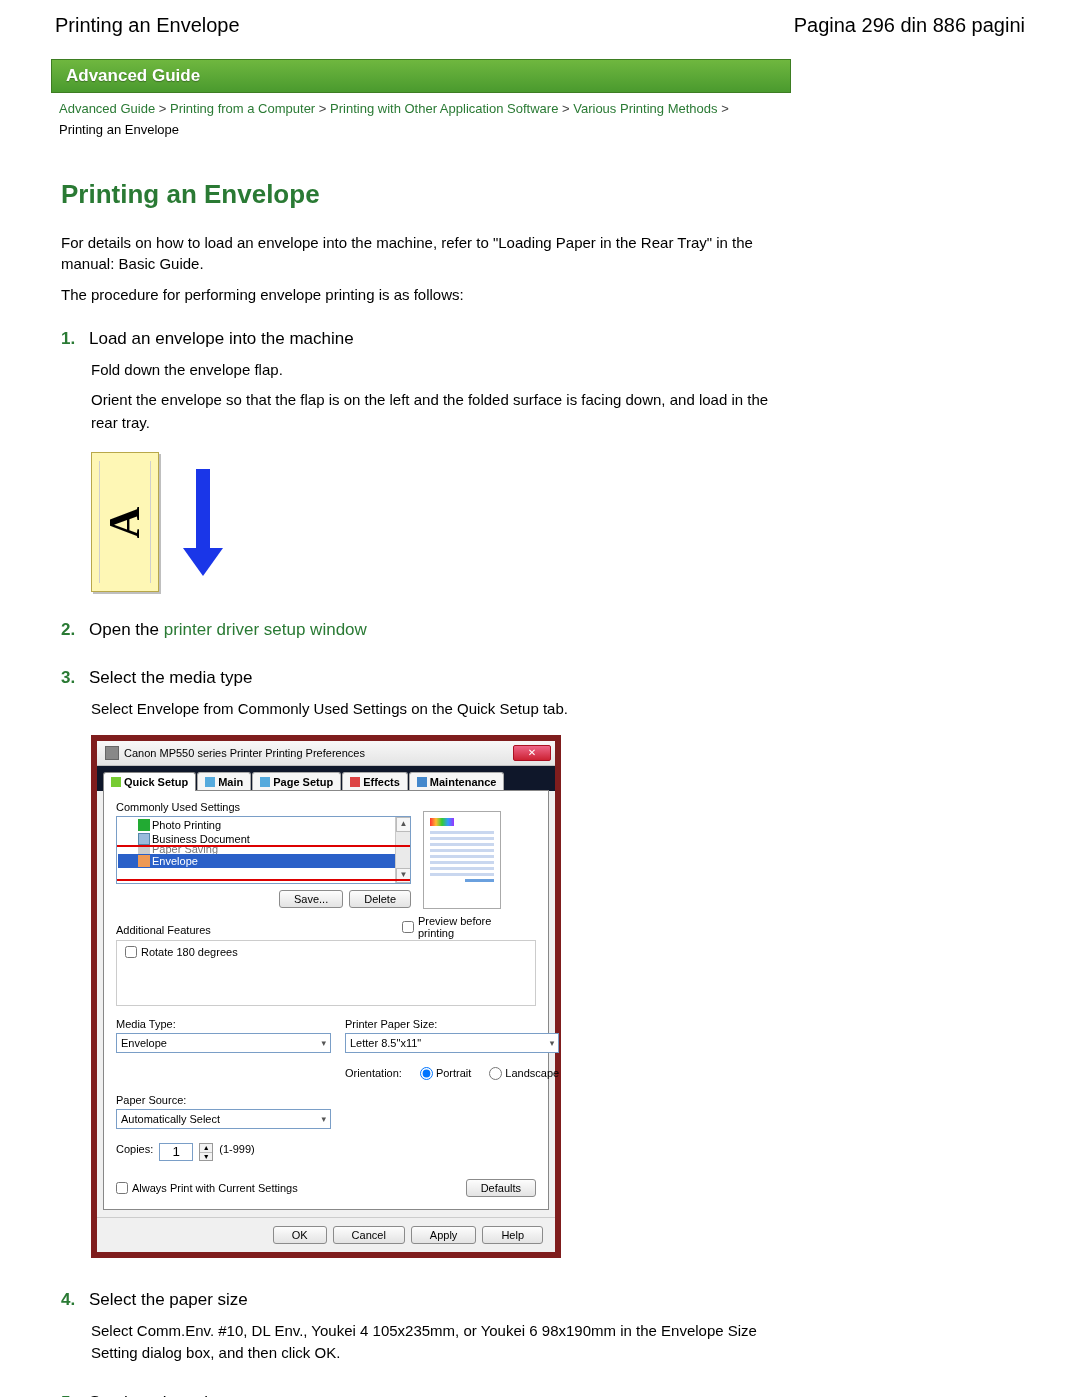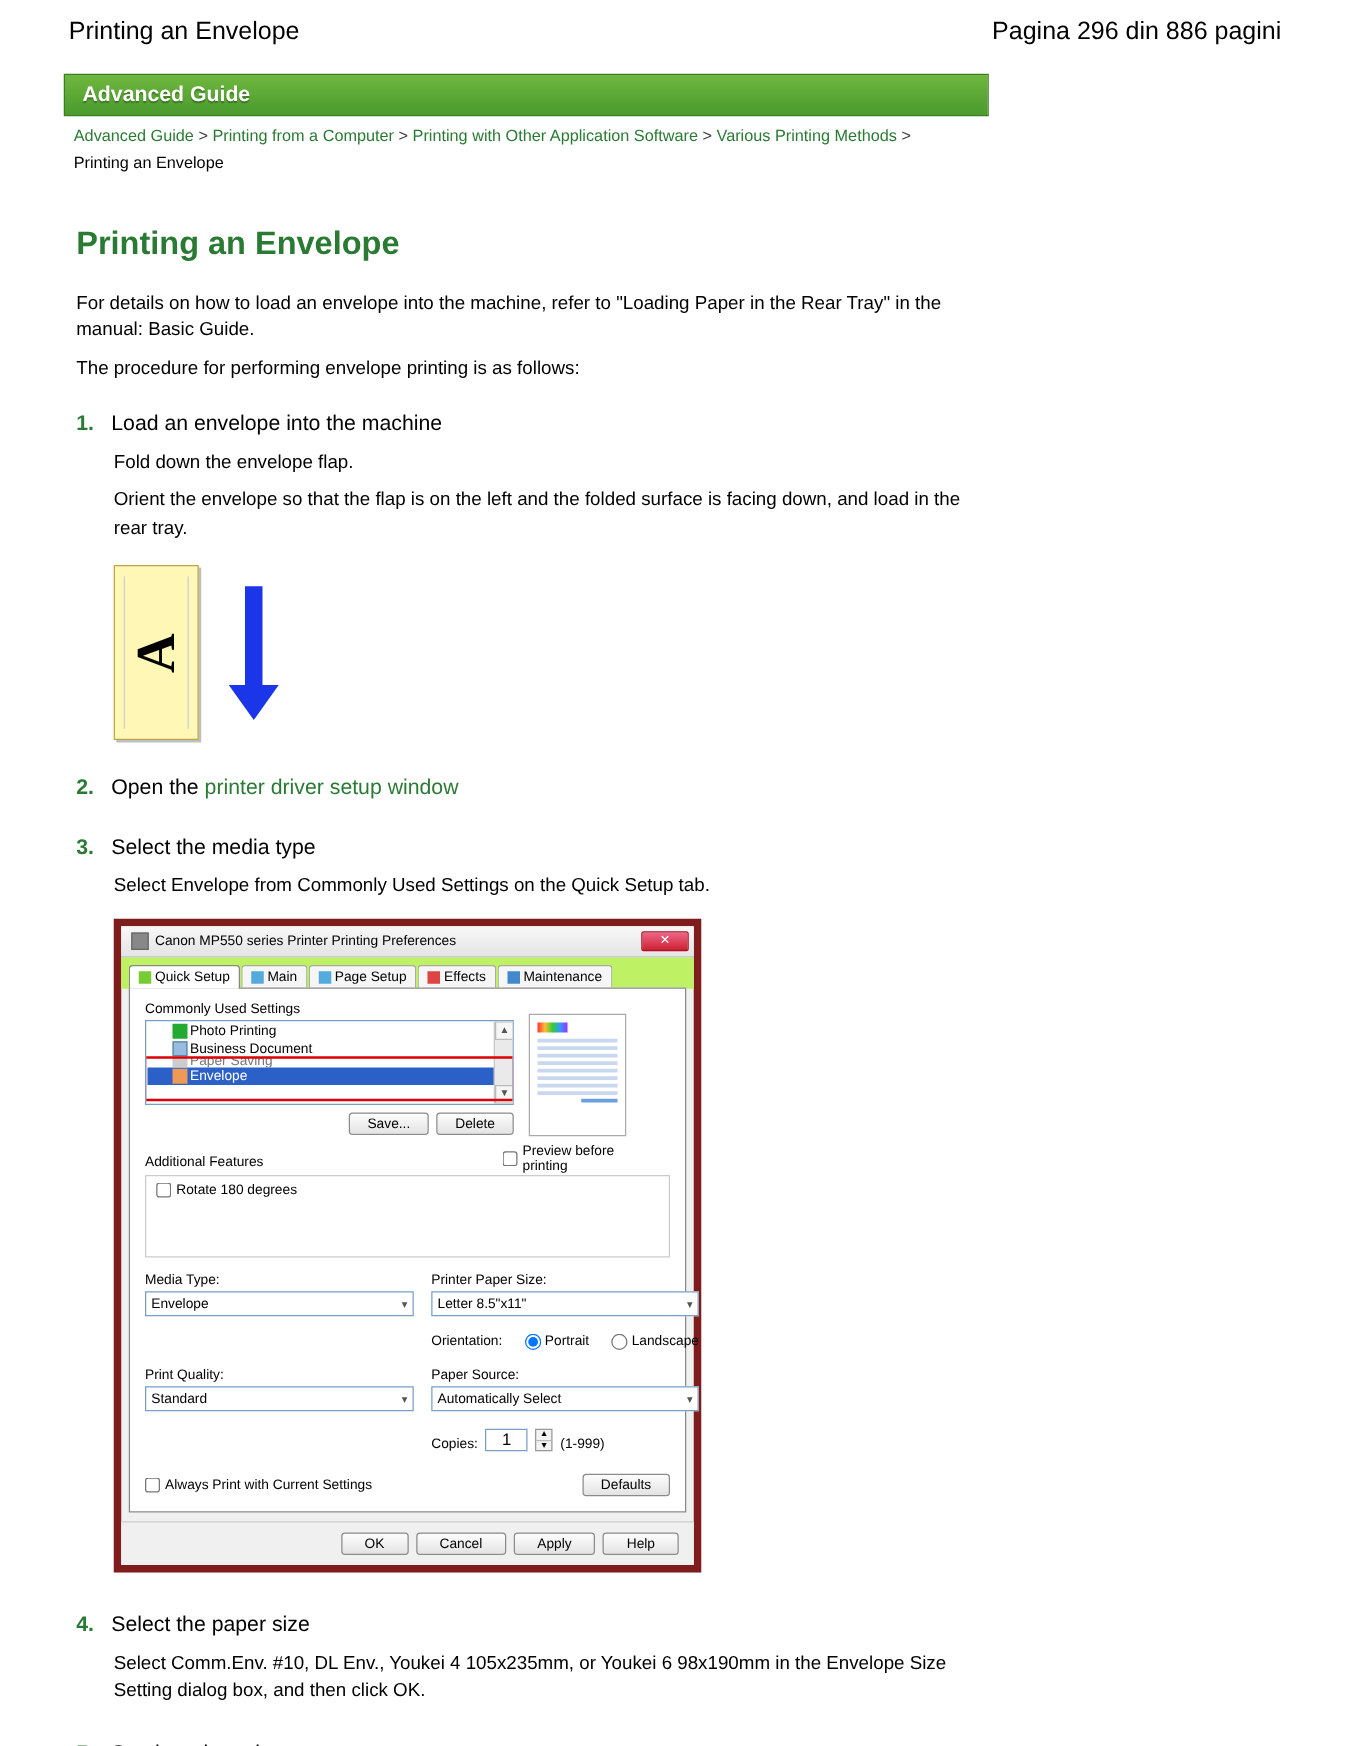--- a/index.html
+++ b/index.html
@@ -70,21 +70,21 @@
     border-bottom: 1px solid #c0c0c0;
   }
   .titlebar-left { display: flex; align-items: center; gap: 5px; }
   .win-icon { width: 14px; height: 14px; background: #888; border: 1px solid #666; display:inline-block;}
   .close-btn {
     width: 38px; height: 16px;
     background: linear-gradient(to bottom, #e68, #c23);
     border: 1px solid #a12; border-radius: 2px;
     color:#fff; font-size:10px; text-align:center; line-height:13px;
   }
-  .tabs-row { display: flex; padding: 6px 6px 0 6px; gap: 0; background:#bef264; }
+  .tabs-row { display: flex; padding: 6px 6px 0 6px; gap: 0; background:#0f172a;font-weight:bold; }
   .tab {
     padding: 3px 7px; font-size: 11px;
     border: 1px solid #aaa; border-bottom: none;
     background: #f6f6f6; border-radius: 3px 3px 0 0;
     margin-right: 1px; display: flex; align-items: center; gap: 3px;
   }
   .tab.active { background: #fff; border-color:#888; position: relative; z-index: 2; }
   .tab-icon { width:10px; height:10px; display:inline-block; }
   .tab-icon.qs { background:#7c3; }
   .tab-icon.mn { background:#5ad; }
@@ -150,21 +150,21 @@
   }
   .sel {
     width: 100%; height: 20px;
     border: 1px solid #7a9ec7; background:#fff;
     padding: 1px 4px; font-size:11px;
     display:flex; align-items:center; justify-content:space-between;
   }
   .sel::after { content:"▾"; color:#555; font-size:9px; }
   .orient-row { display:flex; gap: 18px; align-items:center; }
   .orient-row label { display:flex; gap:3px; align-items:center;}
-  .copies-row { display:flex; gap:6px; align-items:flex-end;}
+  .copies-row { display:flex; gap:6px; align-items:flex-start;}
   .copies-row input[type=text]{ width:34px; height:18px; border:1px solid #7a9ec7; text-align:center;}
   .spinner { width:14px; height:18px; border:1px solid #999; background:#f3f3f3; font-size:7px; display:flex; flex-direction:column;}
   .spinner span{flex:1; text-align:center; line-height:8px; border-bottom:1px solid #bbb;}
   .spinner span:last-child{border:none;}
   .bottom-row { display:flex; justify-content:space-between; align-items:center; margin-top:18px;}
   .dlg-buttons {
     display:flex; justify-content:flex-end; gap:6px;
     padding: 8px 12px; background:#f0f0f0; border-top:1px solid #ccc;
   }
   .dlg-buttons .btn { padding: 2px 18px; }
@@ -353,26 +353,20 @@
                     <input type="radio" checked="" style=""> 
                     <span>Portrait</span>
                   </label>
                 <label>
                     <input type="radio" style=""> 
                     <span>Landscape</span>
                   </label>
               </div>
 
               <div>
-                <div class="grp-label">Print Quality:</div>
-                <div class="sel">
-                    <span>Standard</span>
-                  </div>
-              </div>
-              <div>
                 <div class="grp-label">Paper Source:</div>
                 <div class="sel">
                     <span>Automatically Select</span>
                   </div>
               </div>
 
               <div></div>
               <div class="copies-row">
                 <span>Copies:</span>
                 <input type="text" value="1" style="">

